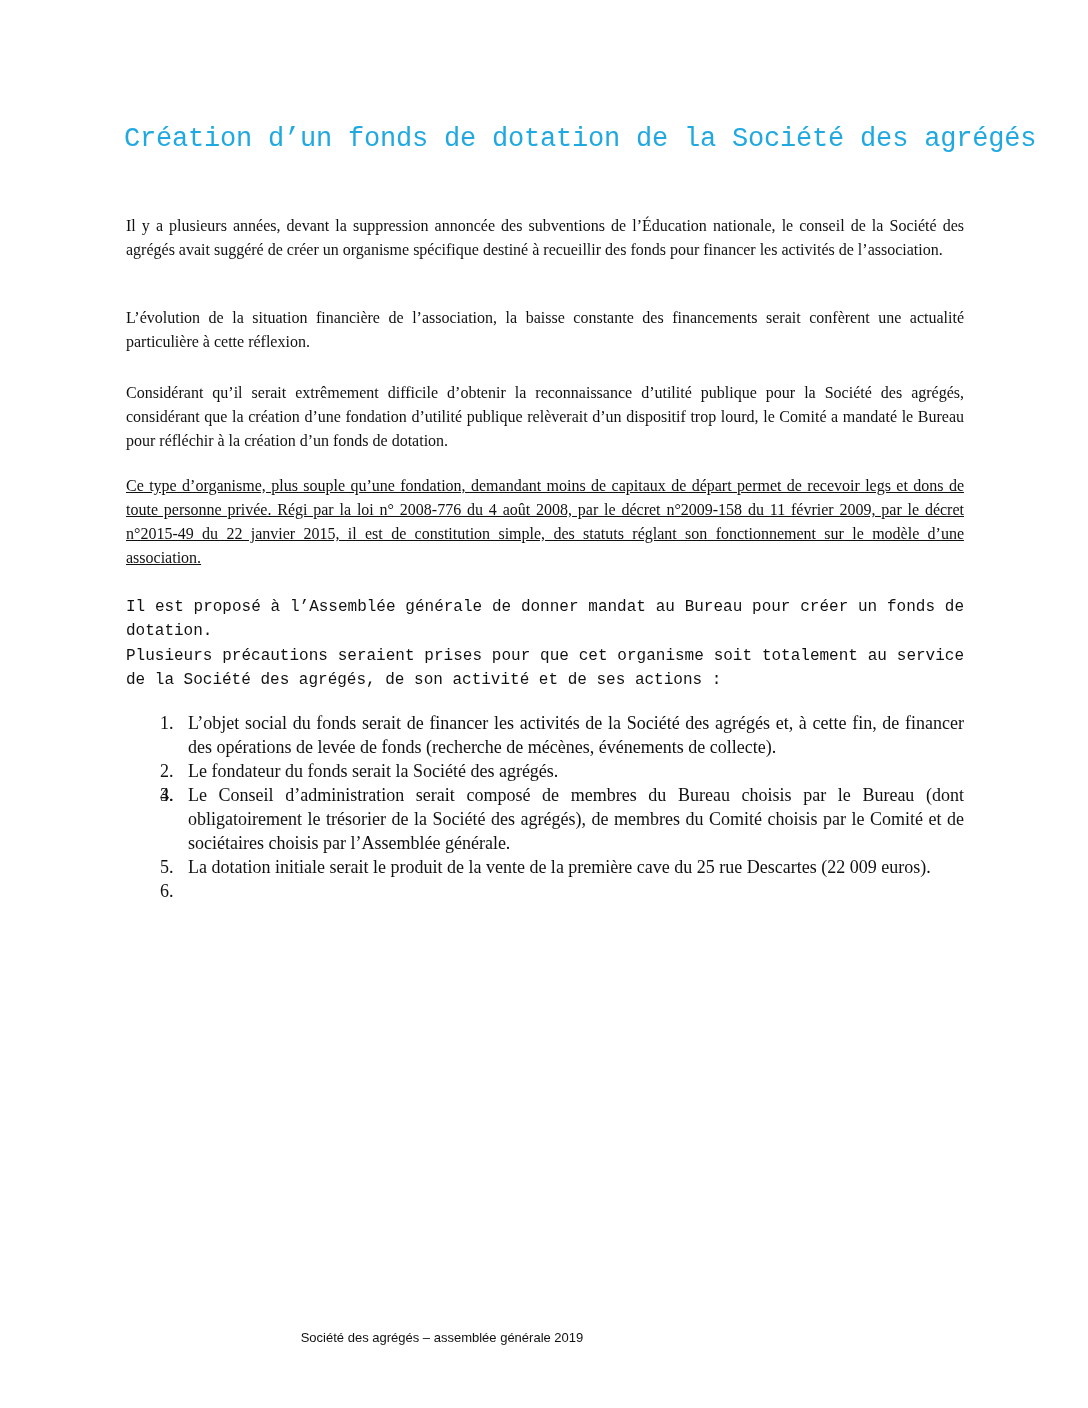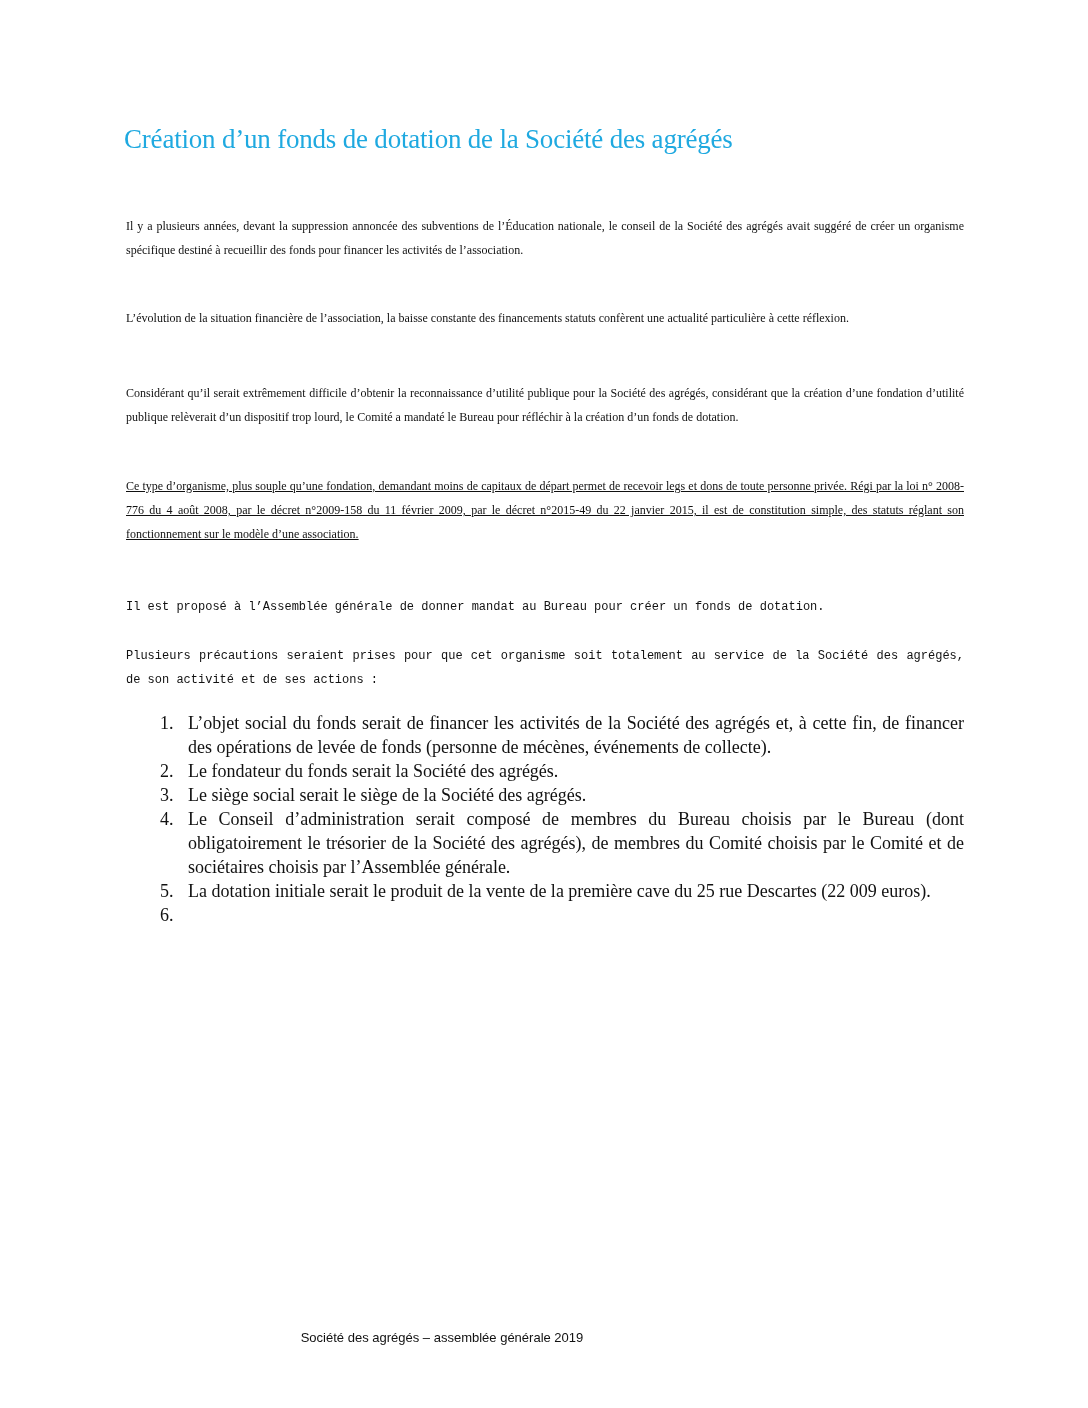--- a/index.html
+++ b/index.html
@@ -1,27 +1,27 @@
 <!DOCTYPE html>
 <html><head>
   <meta charset="utf-8">
   <style>
     html, body { margin: 0; padding: 0; background: #ffffff; }
     body { width: 1088px; height: 1408px; position: relative; overflow: hidden; }
     .page { position: absolute; left: 0; top: 0; width: 1088px; height: 1408px; background: #fff; }
     .title {
       position: absolute; left: 124px; top: 124px;
-      font-family: Liberation Serif, serif;
+      font-family: Liberation Mono, monospace;
       font-size: 27px; color: #1fa9e0; margin: 0; font-weight: normal;
       letter-spacing: -0.2px; white-space: nowrap;
     }
     .body-text {
       position: absolute; left: 126px; width: 838px;
       font-family: "Liberation Serif", serif;
-      font-size: 12px; line-height: 24px; color: #111;
+      font-size: 16px; line-height: 24px; color: #111;
       text-align: justify; margin: 0;
     }
     .p1 { top: 214px; }
     .p2 { top: 306px; }
     .p3 { top: 381px; }
     .p4 { top: 474px; text-decoration: underline; }
     .p5 { top: 595px; font-family: Liberation Mono, monospace; }
     .p6 { top: 644px; font-family: Liberation Mono, monospace; }
     .list {
       position: absolute; left: 126px; top: 711px; width: 838px;
@@ -38,38 +38,37 @@
       font-size: 13px; color: #111;
     }
   </style>
 </head>
 <body>
 
 <div class="page">
   <h1 class="title">Création d’un fonds de dotation de la Société des agrégés</h1>
 
   <p class="body-text p1">Il y a plusieurs années, devant la suppression annoncée des subventions de l’Éducation nationale, le conseil de la Société des agrégés avait suggéré de créer un organisme spécifique destiné à recueillir des fonds pour financer les activités de l’association.</p>
-  <p class="body-text p2">L’évolution de la situation financière de l’association, la baisse constante des financements statuts confèrent une actualité particulière à cette réflexion.</p>
+  <p class="body-text p2">L’évolution de la situation financière de l’association, la baisse constante des financements serait confèrent une actualité particulière à cette réflexion.</p>
   <p class="body-text p3">Considérant qu’il serait extrêmement difficile d’obtenir la reconnaissance d’utilité publique pour la Société des agrégés, considérant que la création d’une fondation d’utilité publique relèverait d’un dispositif trop lourd, le Comité a mandaté le Bureau pour réfléchir à la création d’un fonds de dotation.</p>
   <p class="body-text p4">Ce type d’organisme, plus souple qu’une fondation, demandant moins de capitaux de départ permet de recevoir legs et dons de toute personne privée. Régi par la loi n° 2008-776 du 4 août 2008, par le décret n°2009-158 du 11 février 2009, par le décret n°2015-49 du 22 janvier 2015, il est de constitution simple, des statuts réglant son fonctionnement sur le modèle d’une association.</p>
   <p class="body-text p5">Il est proposé à l’Assemblée générale de donner mandat au Bureau pour créer un fonds de dotation.</p>
   <p class="body-text p6">Plusieurs précautions seraient prises pour que cet organisme soit totalement au service de la Société des agrégés, de son activité et de ses actions :</p>
 
   <ol class="list">
     <li>
       <span class="num">1.</span>
-      <span>L’objet social du fonds serait de financer les activités de la Société des agrégés et, à cette fin, de financer des opérations de levée de fonds (personne de mécènes, événements de collecte).</span>
+      <span>L’objet social du fonds serait de financer les activités de la Société des agrégés et, à cette fin, de financer des opérations de levée de fonds (recherche de mécènes, événements de collecte).</span>
     </li>
     <li>
       <span class="num">2.</span>
       <span>Le fondateur du fonds serait la Société des agrégés.</span>
     </li>
     <li>
       <span class="num">3.</span>
-      <span>Le siège social serait le siège de la Société des agrégés.</span>
     </li>
     <li>
       <span class="num">4.</span>
       <span>Le Conseil d’administration serait composé de membres du Bureau choisis par le Bureau (dont obligatoirement le trésorier de la Société des agrégés), de membres du Comité choisis par le Comité et de sociétaires choisis par l’Assemblée générale.</span>
     </li>
     <li>
       <span class="num">5.</span>
       <span>La dotation initiale serait le produit de la vente de la première cave du 25 rue Descartes (22 009 euros).</span>
     </li>
     <li>

